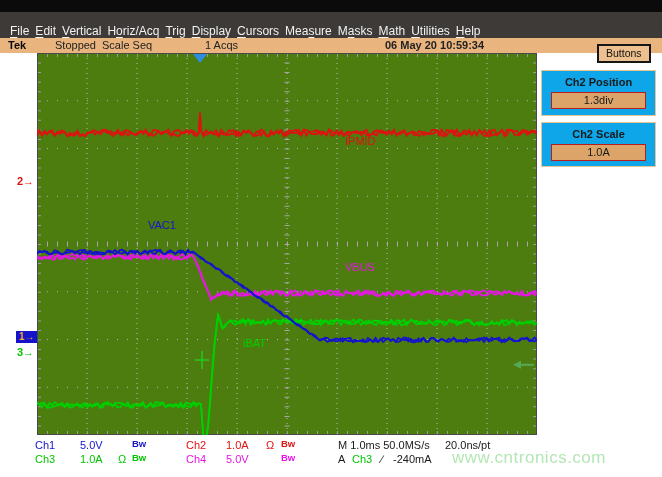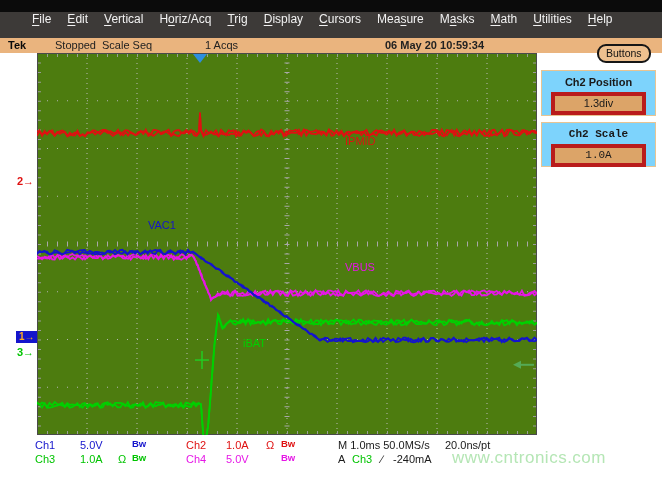--- a/index.html
+++ b/index.html
@@ -2,55 +2,55 @@
 <html><head>
 <meta charset="utf-8">
 <style>
   html,body{margin:0;padding:0;background:#fff;}
   #screen{position:relative;width:662px;height:477px;background:#fff;overflow:hidden;
           font-family:"Liberation Sans","DejaVu Sans",sans-serif;}
 
   
   .topstrip{position:absolute;left:0;top:0;width:662px;height:12px;background:#0b0b0b;}
   .menubar{position:absolute;left:0;top:12px;width:662px;height:26px;background:#3d3a38;
-           display:flex;align-items:flex-start;padding-left:32px;gap:16px;box-sizing:border-box;
+           display:flex;align-items:flex-end;padding-left:10px;gap:6px;box-sizing:border-box;
            color:#f2f2f2;font-size:12px;}
   .menu-item{white-space:nowrap;cursor:default;}
   .menu-item u{text-underline-offset:2px;}
 
   .statusbar{position:absolute;left:0;top:38px;width:662px;height:15px;background:#eab47e;
              font-size:11px;color:#222;}
   .statusbar span{position:absolute;top:1px;white-space:nowrap;}
   .sb-tek{left:8px;font-weight:bold;color:#0a0a0a;}
   .sb-stopped{left:55px;}
   .sb-mode{left:102px;}
   .sb-acqs{left:205px;}
   .sb-date{left:385px;font-weight:bold;}
 
   .buttons-pill{position:absolute;left:597px;top:44px;height:13px;line-height:13px;
-                padding:1px 7px;background:#eec08f;border:2px solid #161616;border-radius:9px;
+                padding:1px 7px;background:#eec08f;border:2px solid #161616;border-radius:0;
                 font-size:10.5px;color:#111;z-index:6;}
 
   
   .plot{position:absolute;left:37px;top:53px;width:500px;height:382px;background:#4d7c0f;}
 
   
   .chmark{position:absolute;font-size:11px;font-weight:bold;z-index:4;white-space:nowrap;}
   .mk2{left:17px;top:175px;color:#df1111;}
   .mk1{left:16px;top:331px;background:#1414cc;color:#ffaa22;padding:0 2px 1px 3px;
        font-size:10px;line-height:11px;}
   .mk3{left:17px;top:346px;color:#00c400;}
 
   
-  .card{position:absolute;left:541px;width:115px;background:#7dd3fc;border:1px solid #e8c492;
+  .card{position:absolute;left:541px;width:115px;background:#0ea5e9;border:1px solid #e8c492;
         box-sizing:border-box;text-align:center;}
   .card1{top:70px;height:46px;}
-  .card2{top:122px;height:45px;font-family:Liberation Mono, monospace;}
+  .card2{top:122px;height:45px;}
   .card-title{font-size:11px;font-weight:bold;color:#1a1a1a;margin-top:5px;}
-  .card-value{margin:4px 9px 0 9px;background:#dca468;border:4px solid #b91c1c;
+  .card-value{margin:4px 9px 0 9px;background:#dca468;border:1px solid #b91c1c;
               font-size:11px;color:#1a1a1a;height:15px;line-height:15px;}
 
   
   .rrow{position:absolute;left:0;width:662px;height:13px;font-size:11px;}
   .row1{top:439px;} .row2{top:453px;}
   .rrow span{position:absolute;white-space:nowrap;}
   .blue{color:#1414cc;} .red{color:#df1111;} .green{color:#00c400;} .mag{color:#e616e6;}
   .blk{color:#1a1a1a;}
   .bw{font-size:9.5px;position:relative;top:-1px;font-weight:bold;text-align:right;}
 

